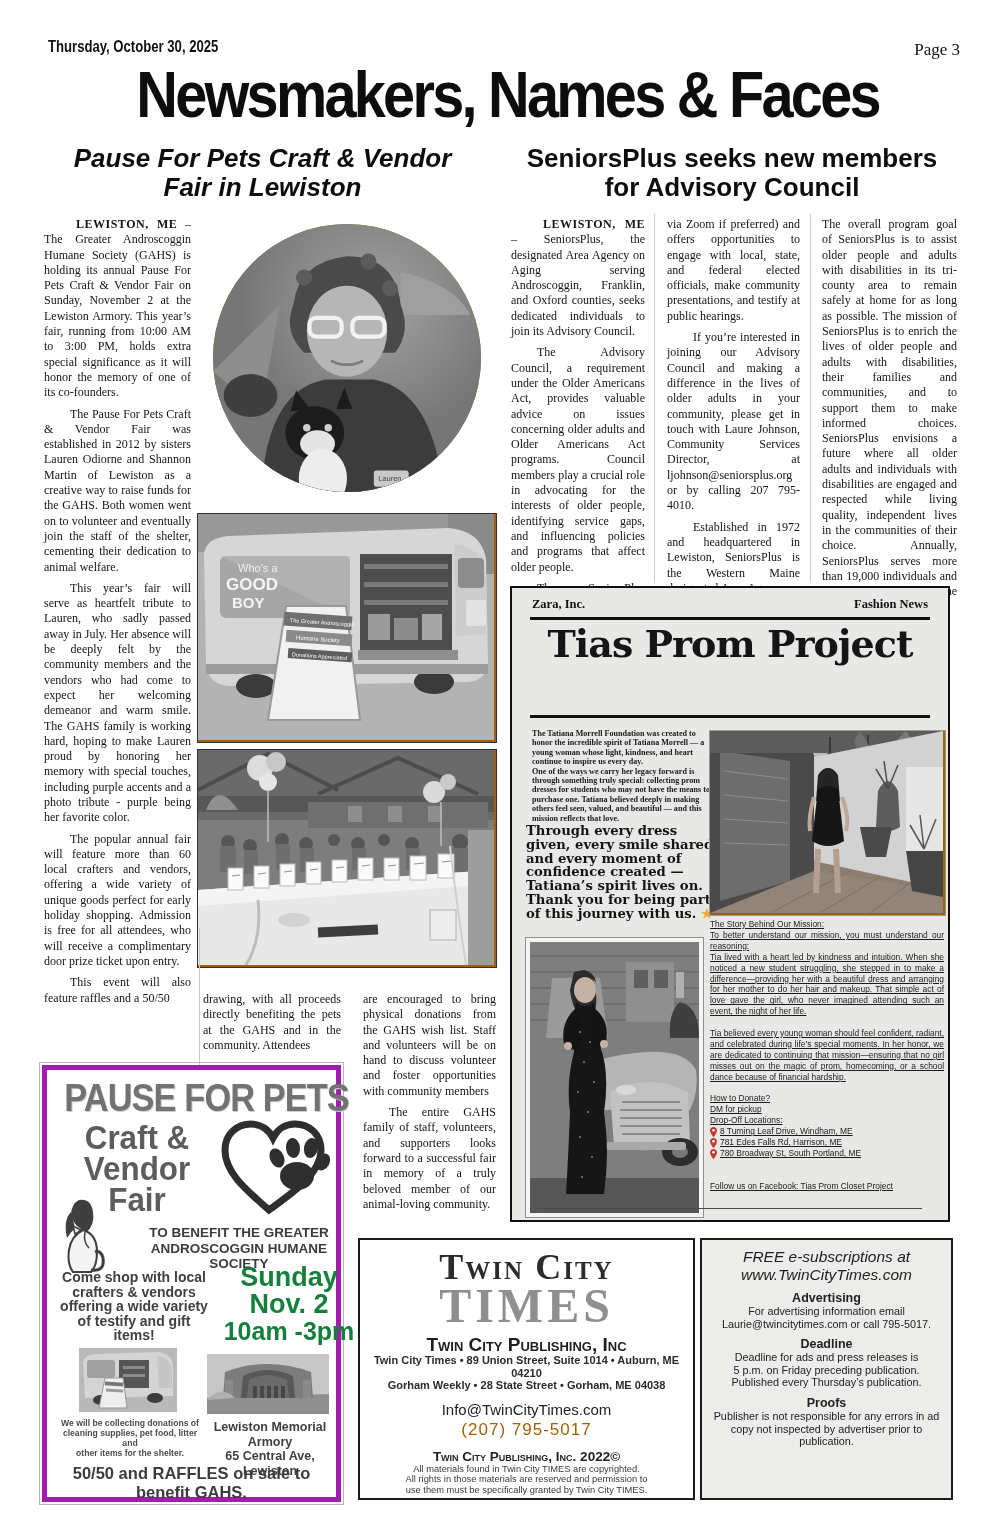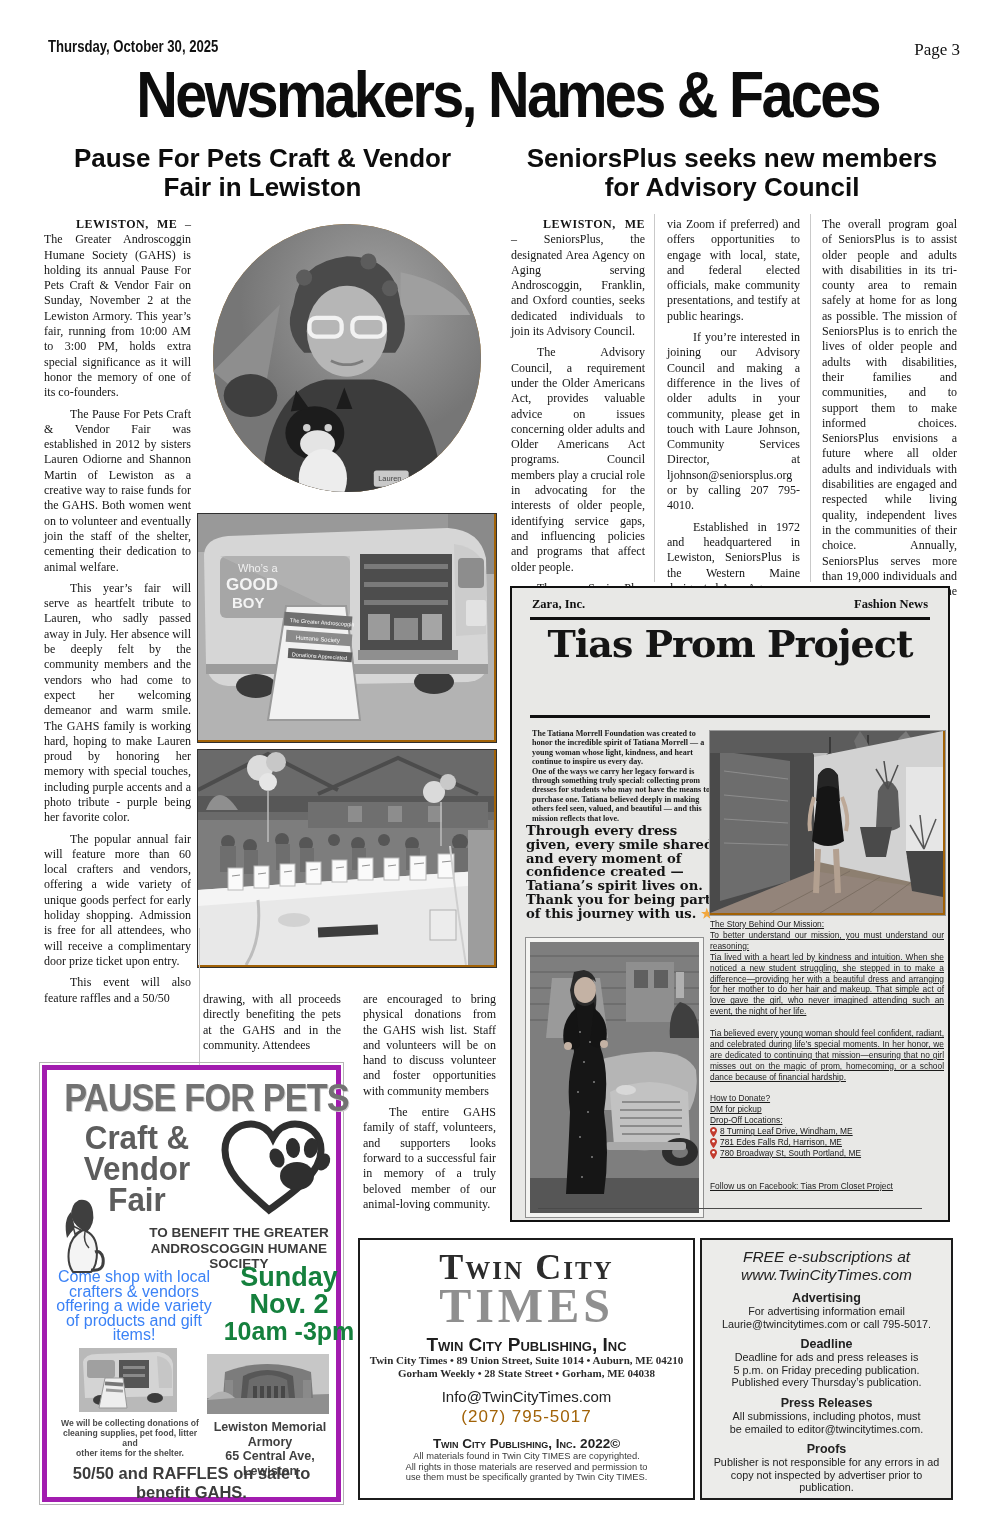--- a/index.html
+++ b/index.html
@@ -9,21 +9,21 @@
   
   .date{position:absolute;left:48px;top:38px;font-family:"Liberation Sans",sans-serif;
         font-weight:700;font-size:16px;transform:scaleX(.82);transform-origin:left top;white-space:nowrap;}
   .pageno{position:absolute;right:40px;top:40px;font-size:17px;}
   .masthead{position:absolute;left:8px;top:58px;width:100%;text-align:center;}
   .masthead-inner{display:inline-block;font-family:"Liberation Sans",sans-serif;font-weight:800;
         font-size:64px;letter-spacing:-3px;transform:scaleX(.9);transform-origin:center top;white-space:nowrap;color:#0d0d0d;}
 
   .hl{position:absolute;font-family:"Liberation Sans",sans-serif;font-weight:700;font-size:26px;
       line-height:29px;text-align:center;color:#0d0d0d;}
-  .hl-left{left:40px;top:144px;width:445px;}
+  .hl-left{left:40px;top:144px;width:445px;font-style:italic;}
   .hl-right{left:502px;top:144px;width:460px;}
 
   
   .bodycol{position:absolute;font-size:12px;line-height:15.3px;text-align:justify;color:#141414;}
   .bodycol p{margin:6px;text-indent:26px;}
   .bodycol p.noindent{text-indent:0;}
   .bodycol p.datelinep{text-indent:32px;}
   .dl{font-weight:700;letter-spacing:.5px;}
   .vr{position:absolute;width:1px;background:#c9c9c9;}
 
@@ -62,42 +62,42 @@
   .petsad{position:absolute;left:42px;top:1065px;width:299px;height:437px;background:#fff;
           border:5px solid #a21caf;outline:1px solid #b5b5b5;outline-offset:2px;box-sizing:border-box;
           font-family:"Liberation Sans",sans-serif;}
   .pets-title{position:absolute;left:0;width:100%;top:6px;text-align:center;font-weight:800;font-size:39px;
           color:#727272;letter-spacing:-1px;transform:scaleX(.88);transform-origin:center top;white-space:nowrap;
           text-shadow:1px 1px 0 #cfcfcf;}
   .pets-craft{position:absolute;left:10px;top:52px;width:160px;text-align:center;font-weight:800;
           font-size:33px;line-height:31px;color:#5d5d5d;transform:scaleX(.95);transform-origin:center top;}
   .pets-benefit{position:absolute;left:92px;top:155px;width:200px;text-align:center;font-weight:800;
           font-size:13.5px;line-height:15.5px;color:#3c3c3c;}
-  .pets-shop{position:absolute;left:8px;top:200px;width:158px;text-align:center;font-weight:400;
-          font-size:16px;line-height:14.5px;color:#3b82f6;}
+  .pets-shop{position:absolute;left:8px;top:200px;width:158px;text-align:center;font-weight:700;
+          font-size:14px;line-height:14.5px;color:#404040;}
   .pets-date{position:absolute;left:174px;top:194px;width:136px;text-align:center;font-weight:800;color:#15803d;}
   .pets-date .d1{font-size:27px;line-height:27px;}
   .pets-date .d3{font-size:25px;line-height:27px;}
   .pets-caption-sm{position:absolute;left:8px;top:348px;width:150px;text-align:center;font-weight:700;
           font-size:8.6px;line-height:10px;color:#4c4c4c;}
   .pets-venue{position:absolute;left:150px;top:350px;width:146px;text-align:center;font-weight:700;
           font-size:12.5px;line-height:14.5px;color:#3f3f3f;}
   .pets-raffle{position:absolute;left:0;width:100%;top:394px;text-align:center;font-weight:800;
           font-size:16.5px;color:#3c3c3c;}
 
   
   .pubbox{position:absolute;left:358px;top:1238px;width:337px;height:262px;background:#fff;
           border:2px solid #1c1c1c;box-sizing:border-box;text-align:center;}
   .pub-name{margin-top:10px;font-family:"Liberation Serif",serif;font-variant:small-caps;
           font-weight:700;font-size:36px;line-height:34px;color:#2c2c2c;letter-spacing:2px;}
   .pub-times{font-family:"Liberation Serif",serif;font-weight:700;font-size:48px;line-height:44px;
           color:#8f8f8f;letter-spacing:4px;}
   .pub-co{margin-top:8px;font-family:"Liberation Sans",sans-serif;font-variant:small-caps;
           font-weight:700;font-size:19px;line-height:18px;color:#1f1f1f;}
-  .pub-addr{font-family:Liberation Serif, serif;font-weight:700;font-size:11px;line-height:12.5px;color:#2a2a2a;}
+  .pub-addr{font-family:Liberation Sans, sans-serif;font-weight:700;font-size:11px;line-height:12.5px;color:#2a2a2a;}
   .pub-email{margin-top:9px;font-family:"Liberation Sans",sans-serif;font-size:15px;color:#222;}
   .pub-phone{font-family:"Liberation Sans",sans-serif;font-size:17px;letter-spacing:1px;color:#a16207;margin-top:2px;}
   .pub-copy{margin-top:9px;font-family:"Liberation Sans",sans-serif;font-variant:small-caps;
           font-weight:700;font-size:13.5px;color:#222;}
   .pub-fine{font-family:"Liberation Sans",sans-serif;font-size:9.3px;line-height:10.6px;color:#3a3a3a;}
 
   
   .infobox{position:absolute;left:700px;top:1238px;width:253px;height:262px;background:#ececea;
           border:2px solid #1c1c1c;box-sizing:border-box;text-align:center;
           font-family:"Liberation Sans",sans-serif;color:#222;}
@@ -473,21 +473,21 @@
       <path d="M14,36 L12,28 L20,32 Z" fill="#f4f4f4" stroke="#3f3f3f" stroke-width="1.5"></path>
     </svg>
     <div class="pets-benefit">
       <div>TO BENEFIT THE GREATER</div>
       <div>ANDROSCOGGIN HUMANE SOCIETY</div>
     </div>
     <div class="pets-shop">
       <div>Come shop with local</div>
       <div>crafters &amp; vendors</div>
       <div>offering a wide variety</div>
-      <div>of products and gift</div>
+      <div>of testify and gift</div>
       <div>items!</div>
     </div>
     <div class="pets-date">
       <div class="d1">Sunday</div>
       <div class="d1">Nov. 2</div>
       <div class="d3">10am -3pm</div>
     </div>
     <div class="photo" style="left:32px;top:278px;width:98px;height:64px;">
       <svg width="98" height="64" viewBox="0 0 98 64">
         <rect width="98" height="64" fill="#b9b9b9"></rect>
@@ -559,24 +559,19 @@
       <div class="l">For advertising information email</div>
       <div class="l">Laurie@twincitytimes.com or call 795-5017.</div>
     </div>
     <div class="info-sec">
       <div class="t">Deadline</div>
       <div class="l">Deadline for ads and press releases is</div>
       <div class="l">5 p.m. on Friday preceding publication.</div>
       <div class="l">Published every Thursday’s publication.</div>
     </div>
     <div class="info-sec">
-      <div class="t">Press Releases</div>
-      <div class="l">All submissions, including photos, must</div>
-      <div class="l">be emailed to editor@twincitytimes.com.</div>
-    </div>
-    <div class="info-sec">
       <div class="t">Proofs</div>
       <div class="l">Publisher is not responsible for any errors in ad</div>
       <div class="l">copy not inspected by advertiser prior to publication.</div>
     </div>
   </div>
 
 </div>
 
 </body></html>

